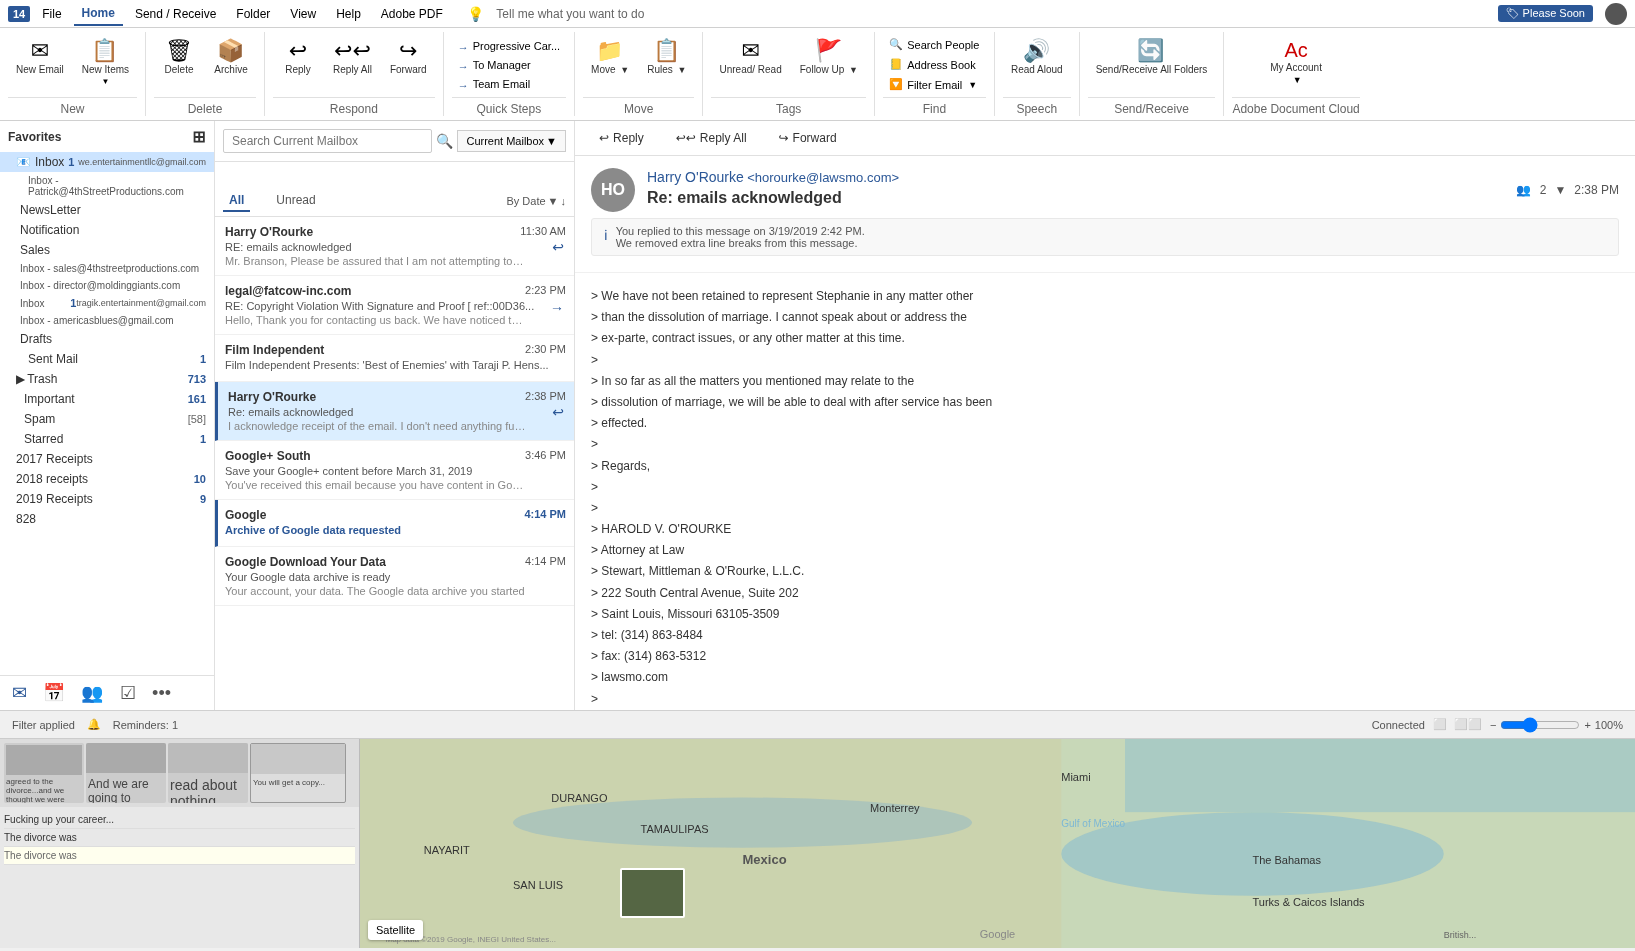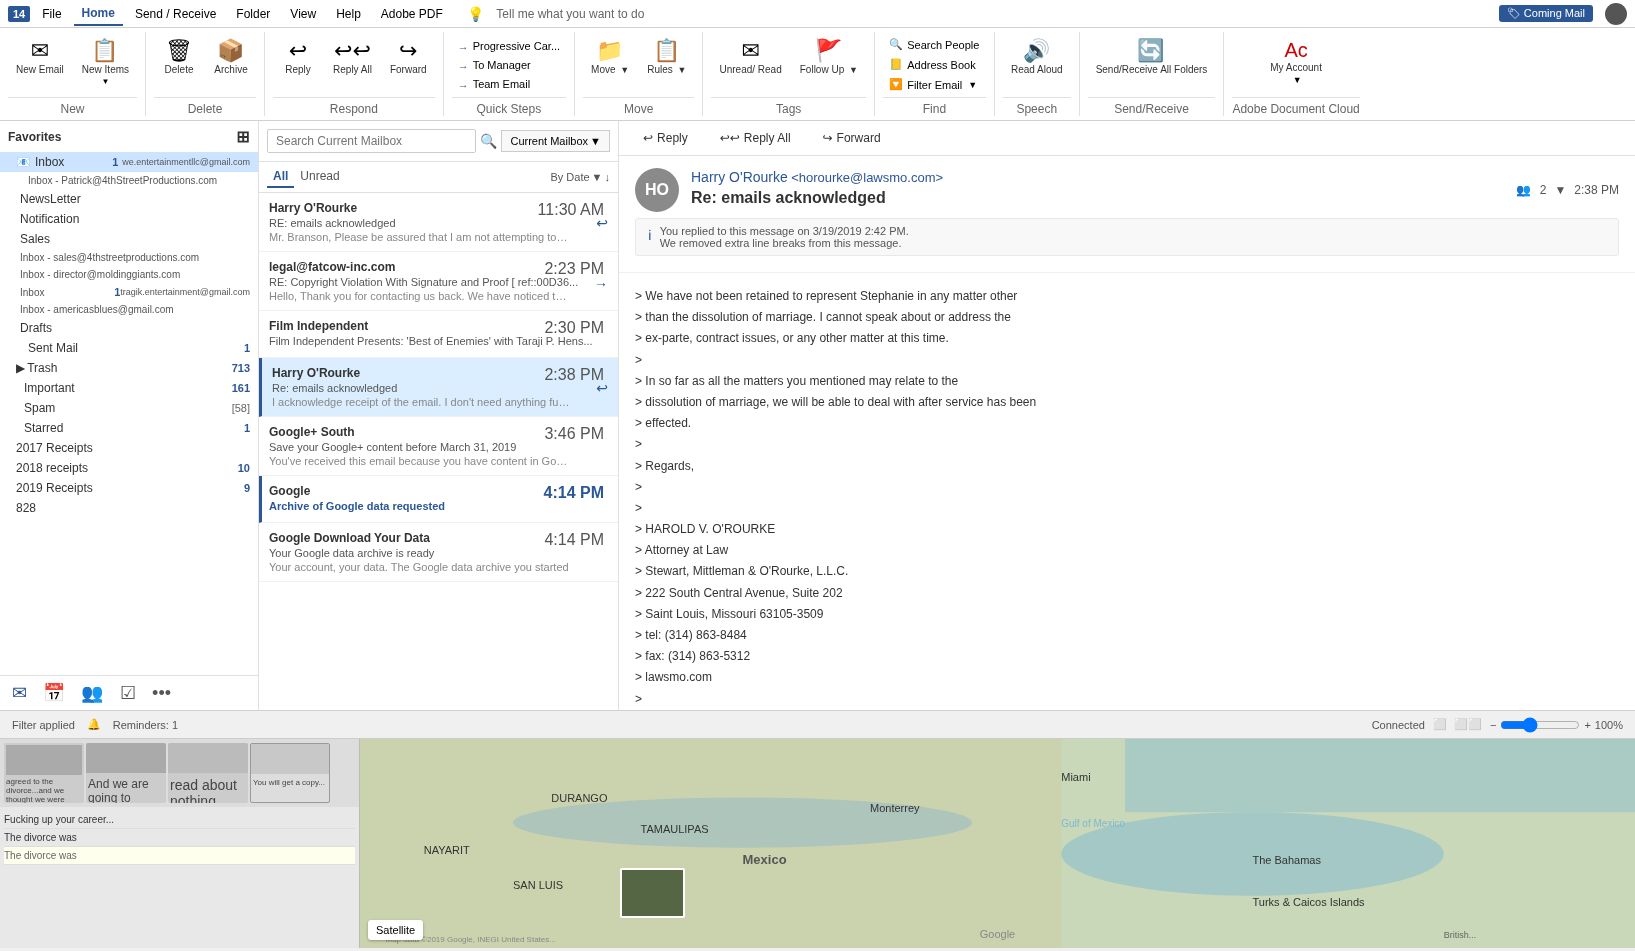--- a/index.html
+++ b/index.html
@@ -40,21 +40,21 @@
     .ribbon-btn .label { font-size: 10px; color: #333; }
     .ribbon-btn-small {
       display: flex; align-items: center; gap: 4px; padding: 2px 6px;
       cursor: pointer; border-radius: 3px; font-size: 11px; white-space: nowrap;
     }
     .ribbon-col { display: flex; flex-direction: column; gap: 2px; justify-content: center; }
     .dropdown-arrow { font-size: 9px; margin-left: 2px; }
 
     
     .sidebar {
-      width: 259px; background: #fff; border-right: 1px solid #e0e0e0;
+      width: 215px; background: #fff; border-right: 1px solid #e0e0e0;
       display: flex; flex-direction: column; overflow-y: auto;
     }
     .sidebar-header {
       display: flex; align-items: center; justify-content: space-between;
       padding: 6px 8px; font-weight: 600; font-size: 12px; color: #333;
     }
     .sidebar-toggle { cursor: pointer; font-size: 16px; }
     .folder-item {
       display: flex; align-items: center; padding: 3px 8px 3px 16px;
       cursor: pointer; font-size: 12px; color: #333;
@@ -82,35 +82,35 @@
     .search-input {
       flex: 1; padding: 4px 8px; border: 1px solid #ccc; font-size: 12px;
       border-radius: 2px; outline: none;
     }
     .search-scope {
       padding: 4px 8px; border: 1px solid #ccc; background: #f8f8f8;
       font-size: 11px; cursor: pointer; display: flex; align-items: center; gap: 2px;
     }
     .filter-bar {
       display: flex; align-items: center; padding: 4px 8px;
-      border-bottom: 1px solid #e0e0e0; gap: 0;
+      border-bottom: 1px solid #e0e0e0; gap: 20px; margin-top: 24px;
     }
     .filter-tab { padding: 3px 6px; cursor: pointer; font-size: 12px; color: #555; border-bottom: 2px solid transparent; }
     .filter-tab.active { color: #2b5797; border-bottom: 2px solid #2b5797; font-weight: 600; }
     .sort-btn { margin-left: auto; font-size: 11px; color: #555; cursor: pointer; display: flex; align-items: center; gap: 2px; }
     .email-items { flex: 1; overflow-y: auto; }
     .email-item {
       padding: 8px 10px; border-bottom: 1px solid #f0f0f0; cursor: pointer;
       position: relative;
     }
     .email-item.selected { background: #dbeeff; border-left: 3px solid #2b5797; }
     .email-sender { font-size: 12px; font-weight: 600; color: #333; }
     .email-subject { font-size: 11px; color: #555; margin: 2px 0; }
     .email-preview { font-size: 11px; color: #888; white-space: nowrap; overflow: hidden; text-overflow: ellipsis; max-width: 300px; }
-    .email-time { position: absolute; right: 14px; top: 8px; font-size: 16px; color: #555; }
+    .email-time { position: absolute; right: 8px; top: 8px; font-size: 11px; color: #555; }
     .email-icon { position: absolute; right: 10px; top: 22px; font-size: 14px; }
 
     
     .email-content {
       flex: 1; background: #fff; display: flex; flex-direction: column; overflow: hidden;
     }
     .email-action-bar {
       display: flex; align-items: center; padding: 6px 16px; gap: 16px;
       border-bottom: 1px solid #e0e0e0; background: #fff;
     }
@@ -164,21 +164,21 @@
   <span class="menu-bar-item active">Home</span>
   <span class="menu-bar-item">Send / Receive</span>
   <span class="menu-bar-item">Folder</span>
   <span class="menu-bar-item">View</span>
   <span class="menu-bar-item">Help</span>
   <span class="menu-bar-item">Adobe PDF</span>
   <span style="margin-left:12px;font-size:14px;color:#f5a623;">💡</span>
   <span class="tell-me">Tell me what you want to do</span>
   <span class="coming-soon">
     <span>🏷</span>
-    <span>Coming Mail</span>
+    <span>Please Soon</span>
   </span>
   <div class="user-circle"></div>
 </div>
 
 <div class="ribbon">
 
   <div class="ribbon-group">
     <div class="ribbon-buttons">
       <div class="ribbon-btn">
         <span class="icon">✉</span>
@@ -584,21 +584,21 @@
         <div style="font-size:8px;color:#444;">agreed to the divorce...and we thought we were helping out both of you. There was never an attempt to hurt you...</div>
       </div>
       <div style="width:80px;height:60px;background:#ccc;border-radius:2px;overflow:hidden;">
         <div style="height:30px;background:#aaa;margin-bottom:2px;"></div>
         <div style="font-size:12px;color:#444;padding:2px;">And we are going to court, like that is the solution...</div>
       </div>
       <div style="width:80px;height:60px;background:#ccc;border-radius:2px;overflow:hidden;">
         <div style="height:30px;background:#bbb;margin-bottom:2px;"></div>
         <div style="font-size:14px;color:#444;padding:2px;">read about nothing...</div>
       </div>
-      <div style="width:80px;height:60px;background:#ddd;border-radius:2px;overflow:hidden;border:1px solid #999;">
+      <div style="width:96px;height:60px;background:#ddd;border-radius:2px;overflow:hidden;border:1px solid #999;">
         <div style="height:30px;background:#c8c8c8;margin-bottom:2px;"></div>
         <div style="font-size:8px;color:#444;padding:2px;">You will get a copy...</div>
       </div>
     </div>
     <div style="flex:1;overflow:hidden;padding:4px;">
       <div style="font-size:10px;color:#333;padding:3px 0;border-bottom:1px solid #ddd;">Fucking up your career...</div>
       <div style="font-size:10px;color:#333;padding:3px 0;border-bottom:1px solid #ddd;">The divorce was</div>
       <div style="font-size:10px;color:#666;padding:3px 0;background:#ffe;border-bottom:1px solid #ddd;">The divorce was</div>
     </div>
   </div>

